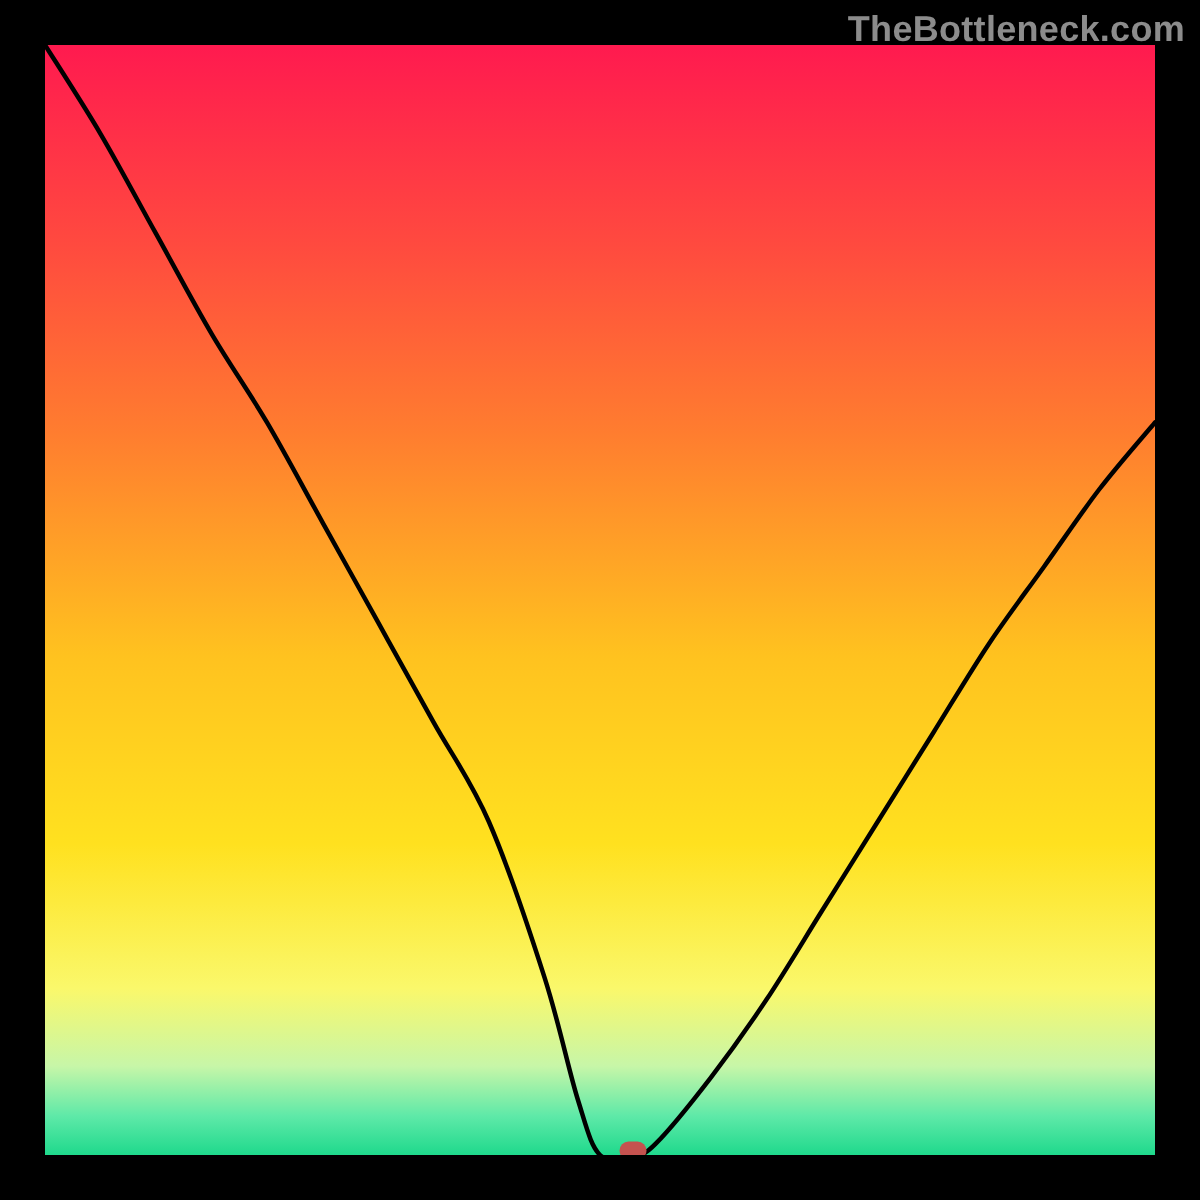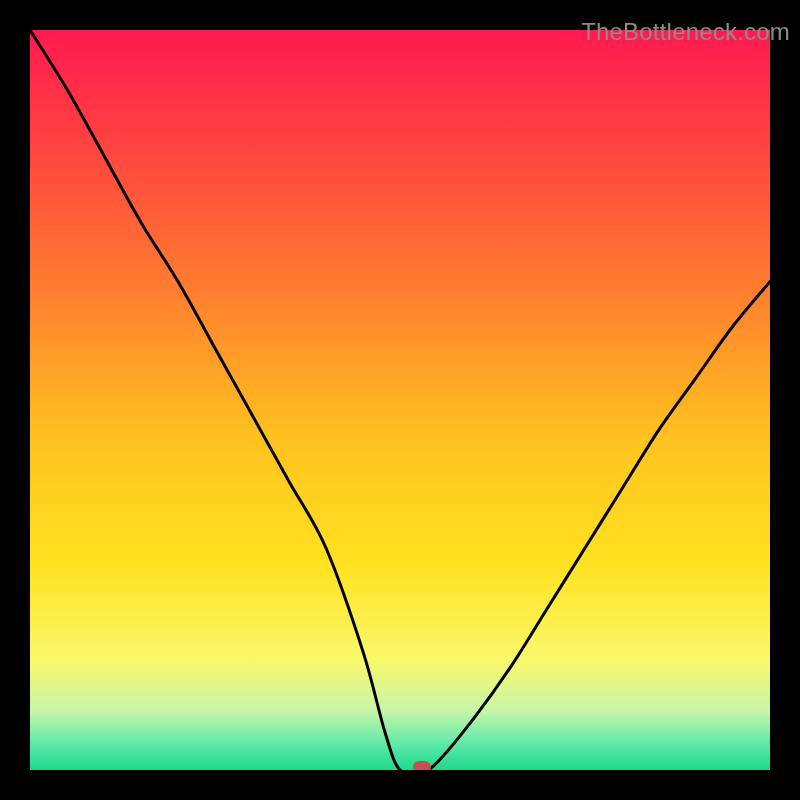--- a/index.html
+++ b/index.html
@@ -12,25 +12,25 @@
     overflow: hidden;
   }
   .frame {
     position: relative;
     width: 800px;
     height: 800px;
     background: #000;
   }
   .watermark {
     position: absolute;
-    top: 18px;
+    top: 6px;
     right: 10px;
     color: #8c8c8c;
     font-size: 24px;
-    font-weight: 400;
+    font-weight: 700;
     z-index: 10;
     letter-spacing: 0.2px;
   }
   .plot-area {
     position: absolute;
     left: 30px;
     top: 30px;
     width: 740px;
     height: 740px;
     overflow: hidden;

